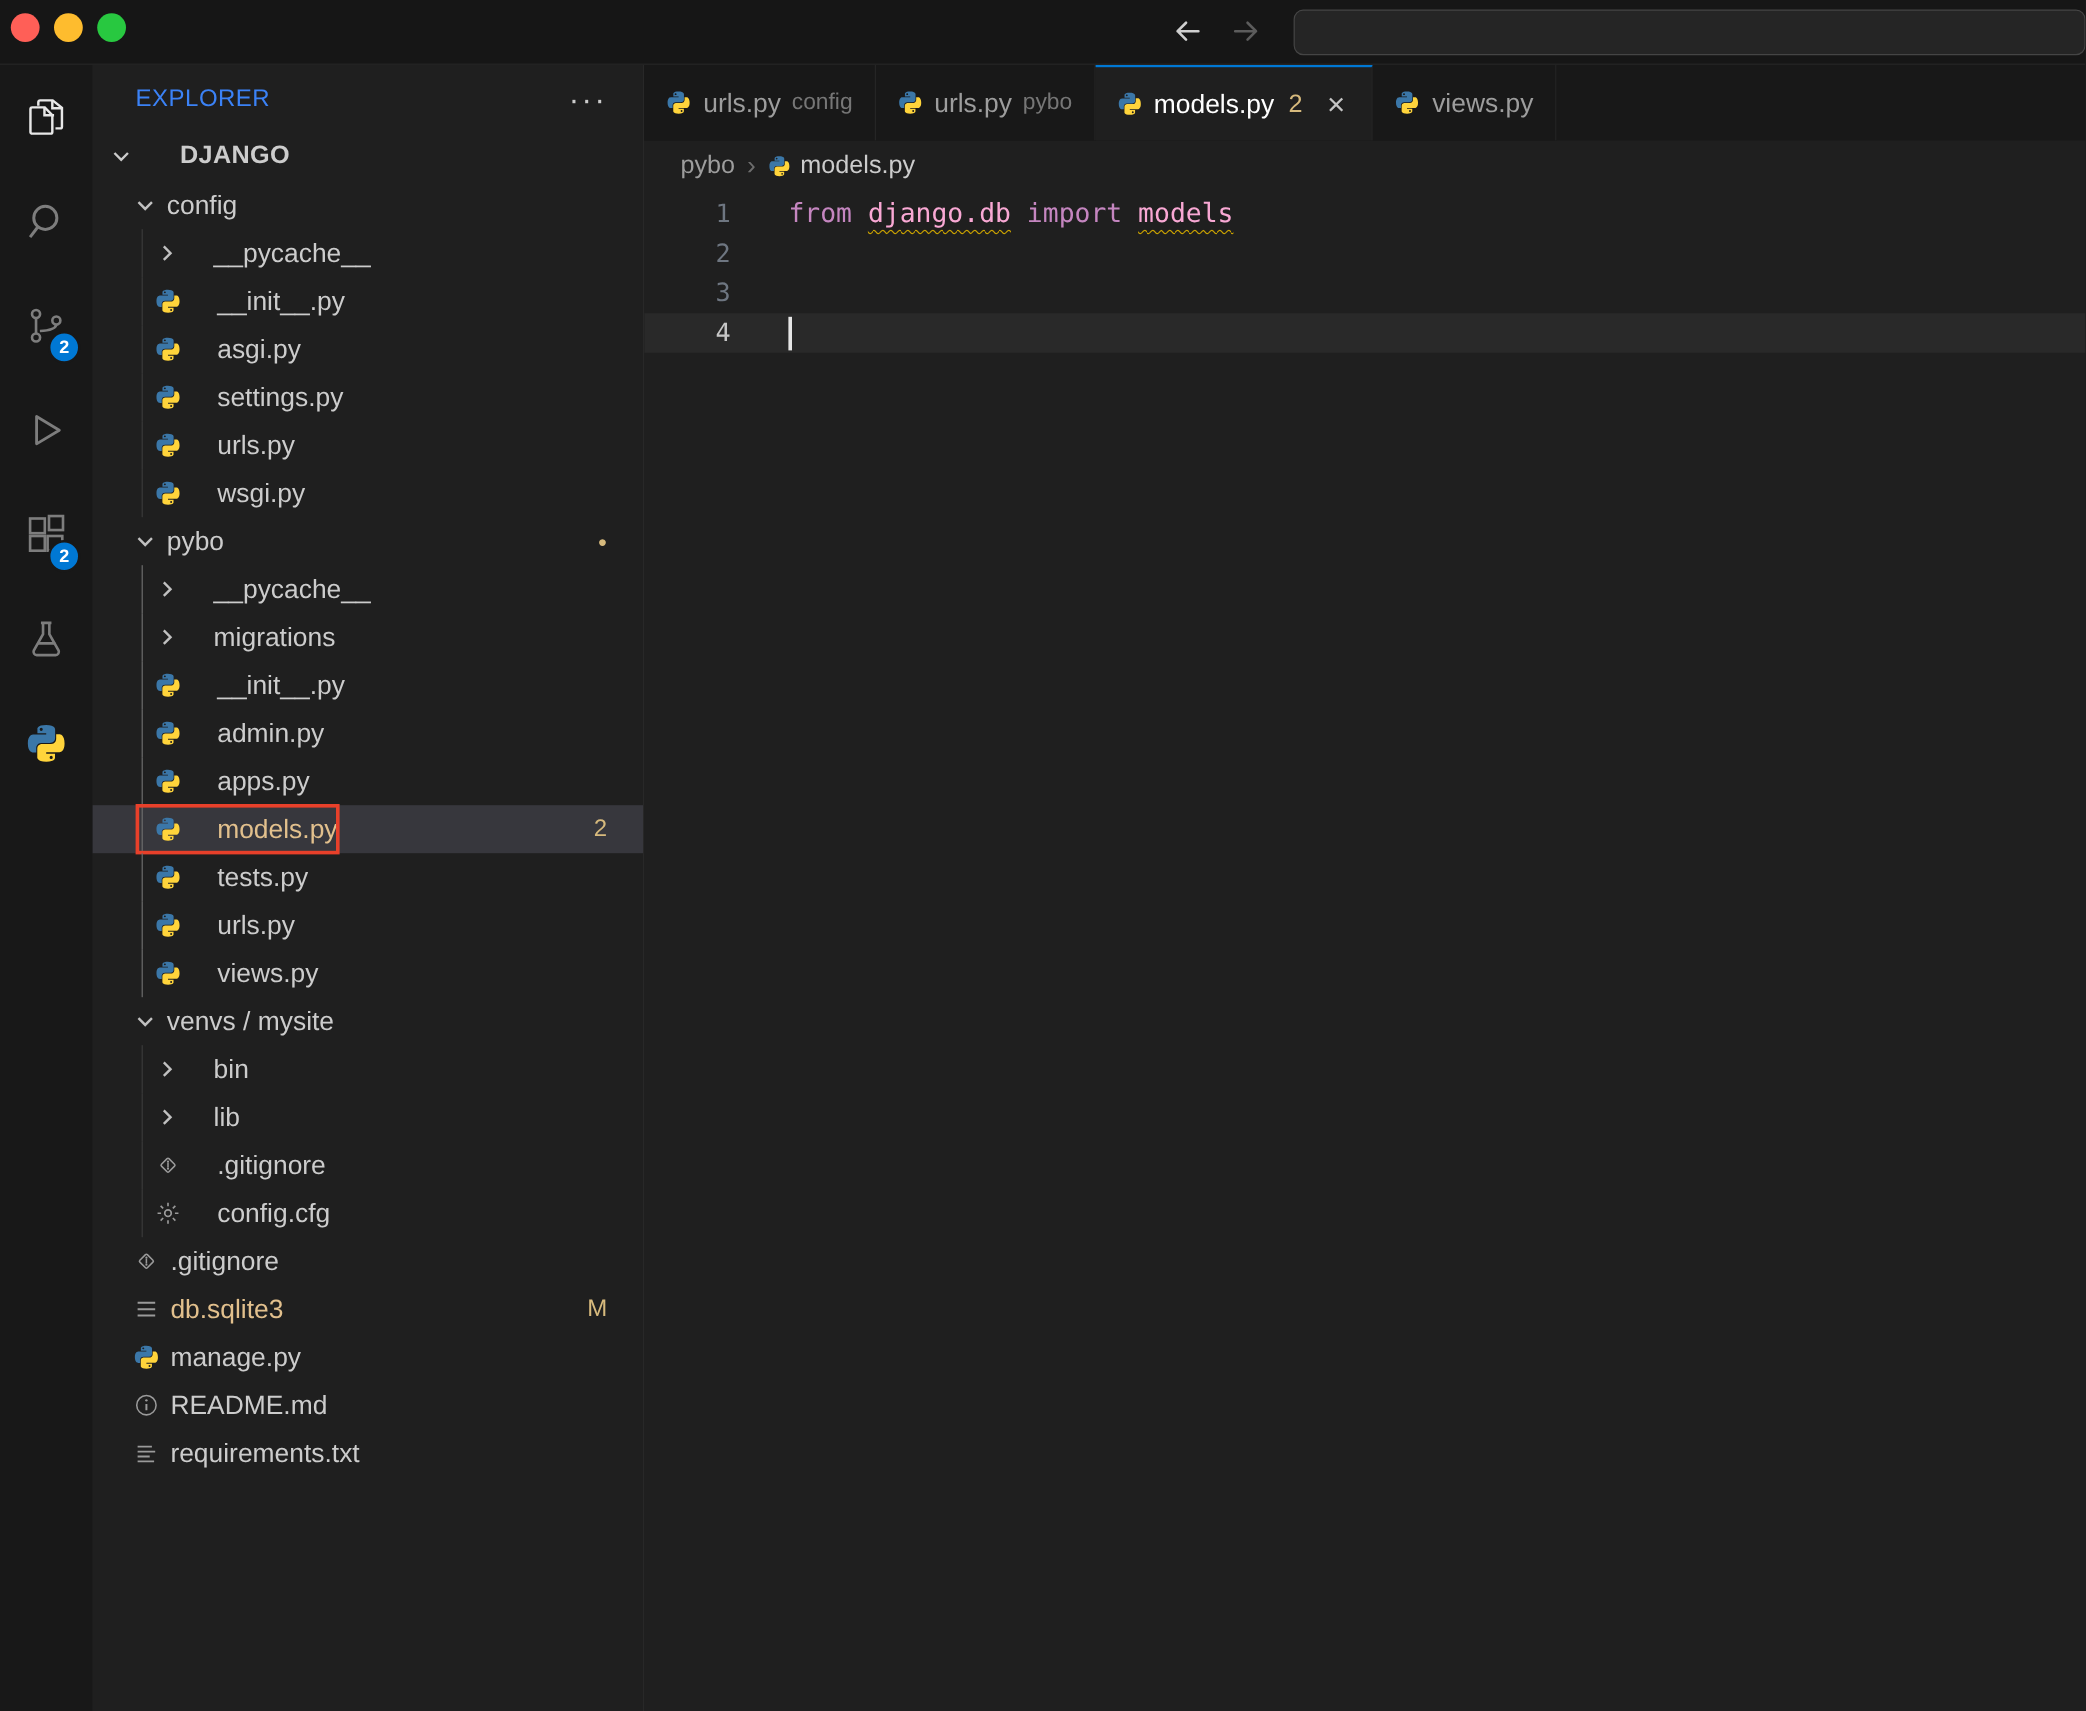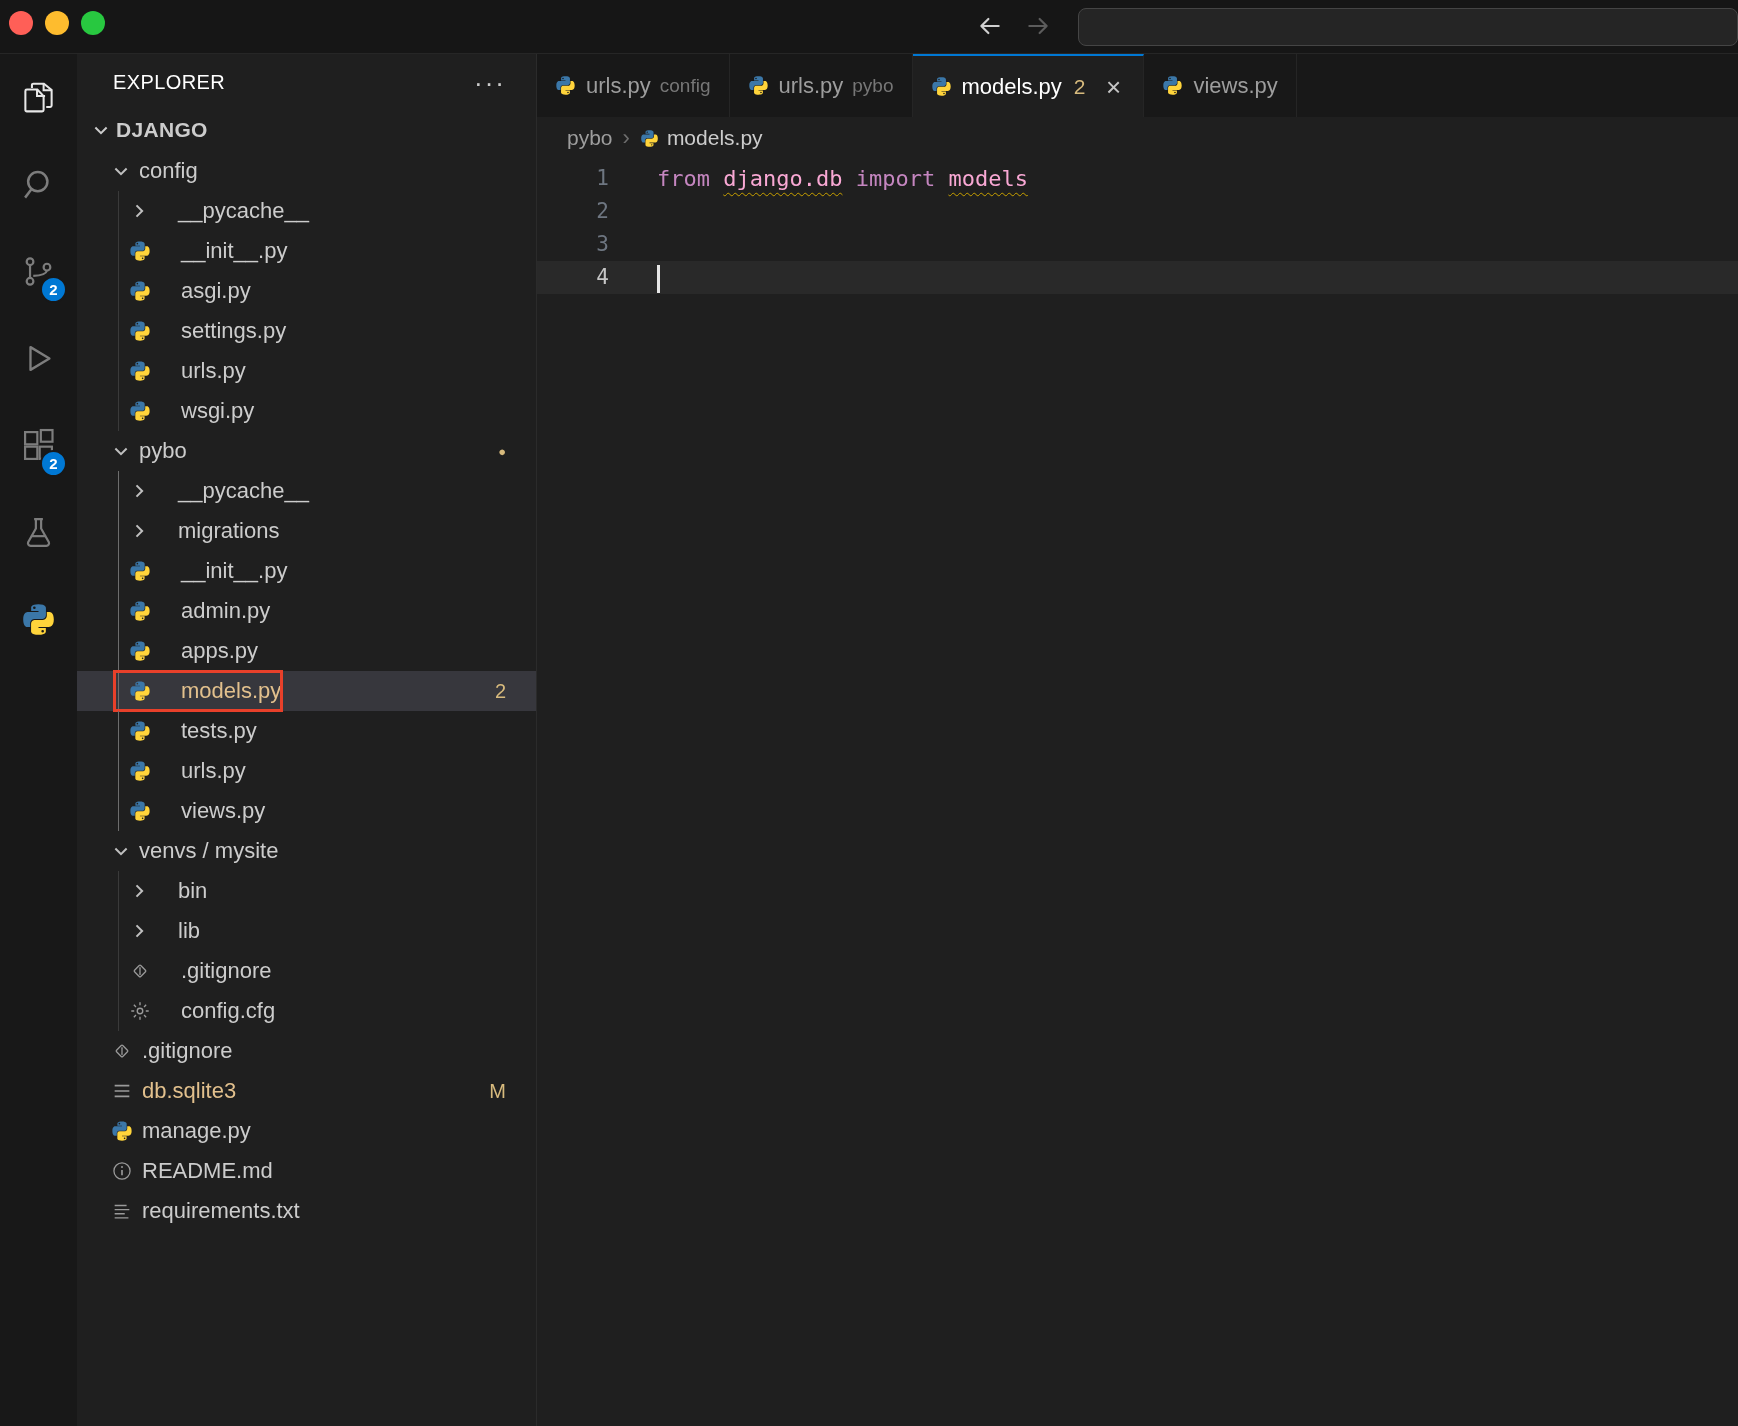--- a/index.html
+++ b/index.html
@@ -33,23 +33,23 @@
   .ab-icon { width:35px; height:35px; }
   .ab-icon svg { width:100%; height:100%; display:block; }
   .ab-badge { position:absolute; right:10px; bottom:12px; min-width:27px; height:27px;
     background:#0078d4; color:#ffffff; border-radius:50%; font-size:15px; font-weight:bold;
     display:flex; align-items:center; justify-content:center; border:2px solid #181818; }
 
   
   .sidebar { width:460px; background:#1f1f1f; border-right:1px solid #2b2b2b; flex:0 0 auto;
     display:flex; flex-direction:column; overflow:hidden; }
   .sb-head { height:57px; display:flex; align-items:center; padding:0 30px 0 36px; flex:0 0 auto; }
-  .sb-title { font-size:20px; color:#ffffff; letter-spacing:0.4px; }
+  .sb-title { font-size:20px; color:#3b82f6; letter-spacing:0.4px; }
   .sb-dots { margin-left:auto; font-size:26px; color:#cccccc; letter-spacing:2px; line-height:1; cursor:pointer; }
-  .section-row { height:38px; display:flex; align-items:center; padding-left:14px; flex:0 0 auto; }
+  .section-row { height:38px; display:flex; align-items:center; padding-left:14px; flex:0 0 auto;gap:34px; }
   .section-row .chev { width:20px; height:20px; margin-right:5px; color:#cccccc; }
   .section-row .chev svg { width:100%; height:100%; }
   .section-label { font-weight:bold; font-size:21px; color:#cccccc; letter-spacing:0.3px; }
   .tree { flex:1; overflow:hidden; padding-top:2px; }
   .tree-row { height:40px; display:flex; align-items:center; position:relative; font-size:22px; color:#cccccc; }
   .tree-row.lvl1 { padding-left:34px; }
   .tree-row.lvl2 { padding-left:52px;gap:21px; }
   .tree-row.selected { background:#37373d; }
   .tree-row.guide::before { content:""; position:absolute; left:41px; top:0; bottom:0; width:1px; background:#3a3a3a; }
   .tree-row.guide-active::before { background:#6d6d6d; }

